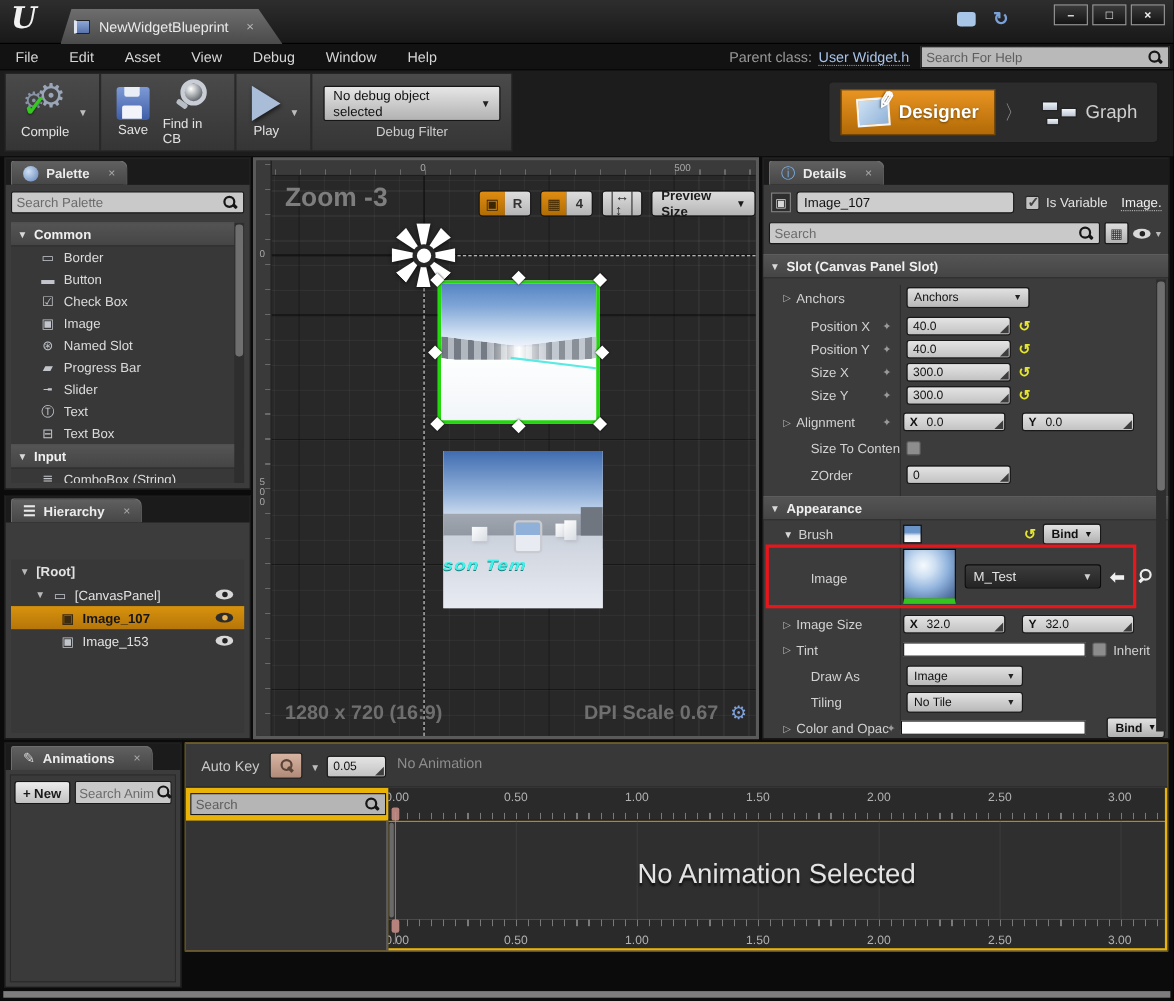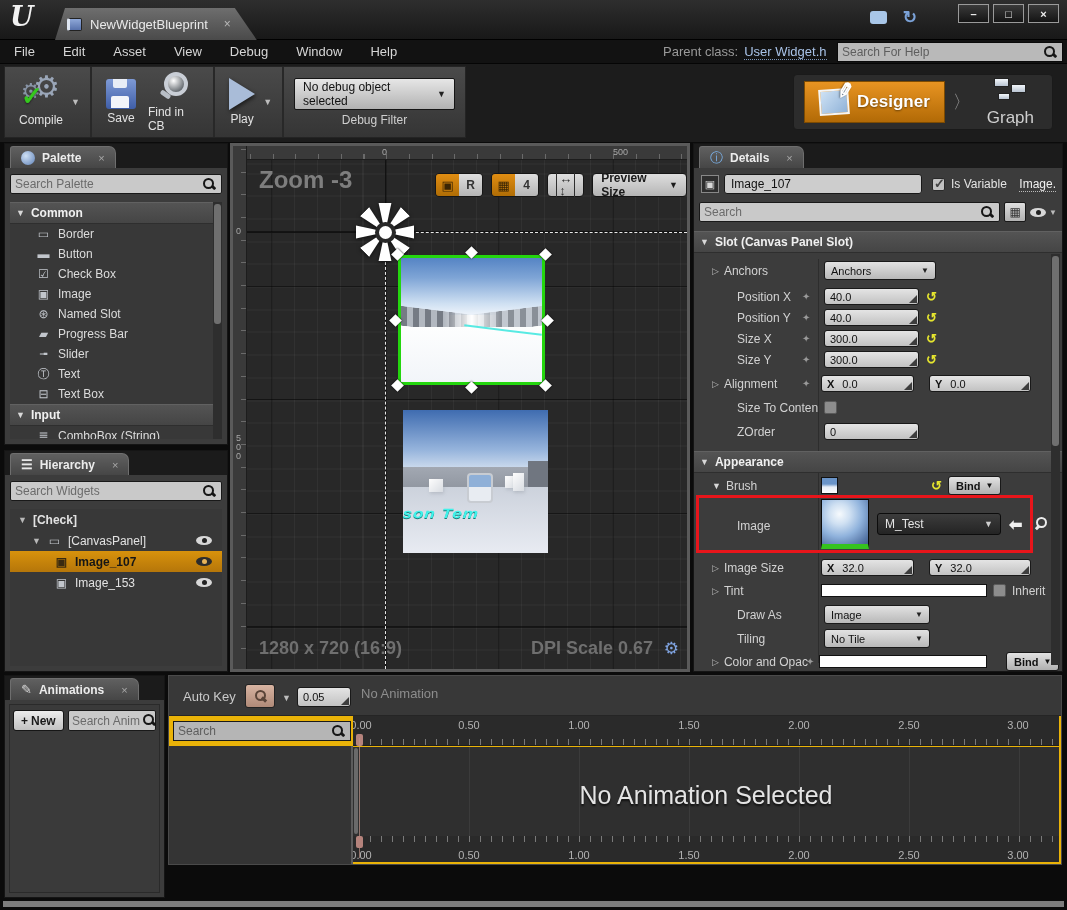--- a/index.html
+++ b/index.html
@@ -65,21 +65,21 @@
     font-size:12px; color:#111; padding:1px 8px; display:flex; align-items:center; gap:6px; }
   .debug-dd .caret { font-size:9px; color:#222; }
   .debug-label { color:#cfcfcf; font-size:12px; }
   .mode-block { position:absolute; right:14px; top:10px; height:56px; background:#2c2c2c; border:1px solid #1a1a1a;
     border-radius:4px; display:flex; align-items:center; padding:0 10px; gap:8px; }
   .designer-btn { display:flex; align-items:center; gap:8px; background:linear-gradient(#e89422,#b26a06);
     border:1px solid #7d4b02; border-radius:0; height:42px; padding:0 14px; color:#fff; font-size:17px; font-weight:bold; text-shadow:0 1px 2px #0007; }
   .designer-icon { position:relative; width:30px; height:26px; background:linear-gradient(135deg,#cfe2f4,#8fb2d8); border:2px solid #f5f5f5; transform:rotate(-4deg); }
   .designer-icon::after { content:"✎"; position:absolute; right:-7px; top:-12px; color:#fff; font-size:20px; transform:rotate(80deg); }
   .mode-sep { color:#8f8f8f; font-size:18px; }
-  .graph-btn { display:flex; align-items:center; gap:8px; color:#cfcfcf; font-size:17px; padding:0 8px;flex-direction:column; }
+  .graph-btn { display:flex; align-items:center; gap:8px; color:#cfcfcf; font-size:17px; padding:0 8px; }
   .graph-icon { position:relative; width:32px; height:24px; }
   .graph-icon i { position:absolute; width:15px; height:9px; background:linear-gradient(#f2f6fa,#b9c4d2); border:1px solid #222; }
   .graph-icon i:nth-child(1){ left:0; top:2px; } .graph-icon i:nth-child(2){ right:0; top:8px; } .graph-icon i:nth-child(3){ left:4px; bottom:0; width:12px; height:7px; }
 
   
   .panel { position:absolute; background:#3c3c3c; border:1px solid #151515; }
   .ptab-row { height:24px; background:#1b1b1b; display:flex; align-items:flex-end; }
   .ptab { margin-left:5px; height:22px; padding:0 10px; background:linear-gradient(#606060,#464646);
     border:1px solid #6e6e6e; border-bottom:none; border-radius:3px 7px 0 0; display:flex; align-items:center; gap:7px;
     color:#ececec; font-size:12px; font-weight:bold; }
@@ -422,28 +422,24 @@
   </div>
 
   <div class="panel" style="left:4px; top:450px; width:224px; height:222px;">
     <div class="ptab-row">
       <div class="ptab">
         <span style="color:#e8e8e8;font-size:13px;">☰</span>
         <span>Hierarchy</span>
         <span class="tab-x">×</span>
       </div>
     </div>
-    <div class="searchbar">
-      <input placeholder="Search Widgets" style="">
-      <span class="mag"></span>
-    </div>
     <div style="position:absolute;left:5px;right:5px;top:58px;bottom:5px;background:#383838;">
       <div class="tree-row" style="padding-left:8px;font-weight:bold;">
         <span class="tri-c">▼</span>
-        <span>[Check]</span>
+        <span>[Root]</span>
       </div>
       <div class="tree-row" style="padding-left:22px;">
         <span class="tri-c">▼</span>
         <span class="picon">▭</span>
         <span>[CanvasPanel]</span>
         <span class="eye"></span>
       </div>
       <div class="tree-row sel" style="padding-left:44px;">
         <span class="picon" style="color:#3a2a10;">▣</span>
         <span>Image_107</span>

